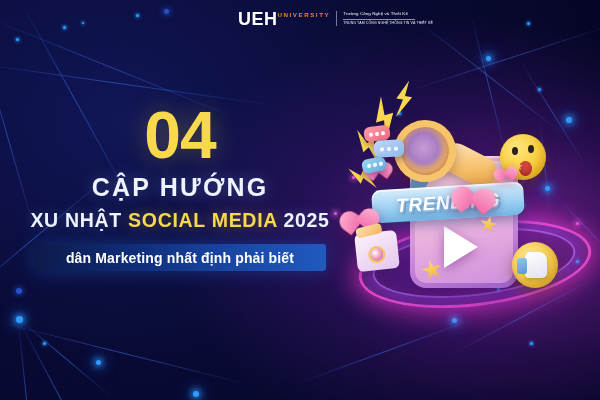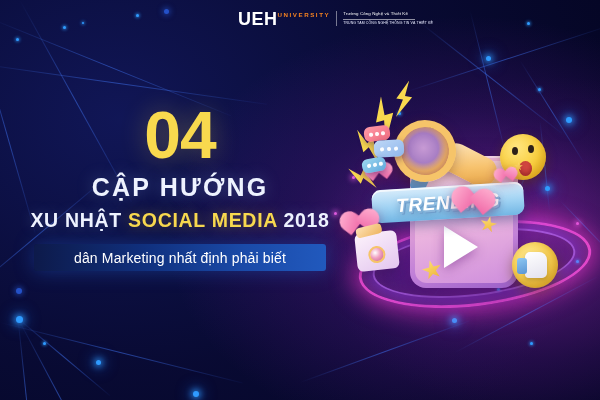--- a/index.html
+++ b/index.html
@@ -45,21 +45,21 @@
     text-shadow:0 0 26px rgba(248,217,78,0.30);}
   .line2{margin-top:6px;font-size:25px;font-weight:bold;color:#eef3ff;letter-spacing:2.2px;
     text-shadow:0 0 16px rgba(150,190,255,0.35);}
   .line3{margin-top:7px;font-size:19.5px;font-weight:bold;letter-spacing:0.7px;color:#eef3ff;
     text-shadow:0 0 14px rgba(150,190,255,0.30);white-space:nowrap;}
   .line3 .hl{color:#f8d94e;text-shadow:0 0 14px rgba(248,217,78,0.35);}
   .ribbon{position:absolute;left:34px;top:244px;width:292px;height:27px;border-radius:3px;
     background:linear-gradient(90deg,#0d1a4a 0%,#10307e 38%,#1a4aa8 72%,#2159bd 100%);
     box-shadow:0 0 20px rgba(30,90,200,0.45);}
   .ribbon-txt{position:absolute;inset:0;display:flex;align-items:center;justify-content:center;
-    font-size:14px;font-weight:normal;color:#ffffff;letter-spacing:0.15px;}
+    font-size:14px;font-weight:bold;color:#ffffff;letter-spacing:0.15px;}
 
   
   .illus{position:absolute;left:352px;top:74px;width:248px;height:230px;}
   .ring{position:absolute;left:6px;top:148px;width:228px;height:78px;border-radius:50%;
     border:3px solid rgba(255,80,215,0.85);
     box-shadow:0 0 22px 6px rgba(255,60,200,0.55),inset 0 0 26px rgba(255,90,220,0.35);
     transform:rotate(-7deg);}
   .ring2{position:absolute;left:20px;top:156px;width:200px;height:62px;border-radius:50%;
     border:2px solid rgba(190,110,255,0.65);box-shadow:0 0 16px 4px rgba(160,70,255,0.45);
     transform:rotate(-7deg);}
@@ -194,21 +194,21 @@
     <div class="logo-txt">
       <div class="logo-l1">Trường Công Nghệ và Thiết Kế</div>
       <div class="logo-rule"></div>
       <div class="logo-l2">TRUNG TÂM CÔNG NGHỆ THÔNG TIN VÀ THIẾT KẾ</div>
     </div>
   </div>
 
   <div class="headline">
     <div class="num04">04</div>
     <div class="line2">CẬP HƯỚNG</div>
-    <div class="line3"><span>XU NHẬT </span><span class="hl">SOCIAL MEDIA</span><span> 2018</span></div>
+    <div class="line3"><span>XU NHẬT </span><span class="hl">SOCIAL MEDIA</span><span> 2025</span></div>
   </div>
 
   <div class="ribbon">
     <div class="ribbon-txt">dân Marketing nhất định phải biết</div>
   </div>
 
   <div class="illus">
     <div class="glowbase"></div>
     <div class="ring"></div>
     <div class="ring2"></div>

